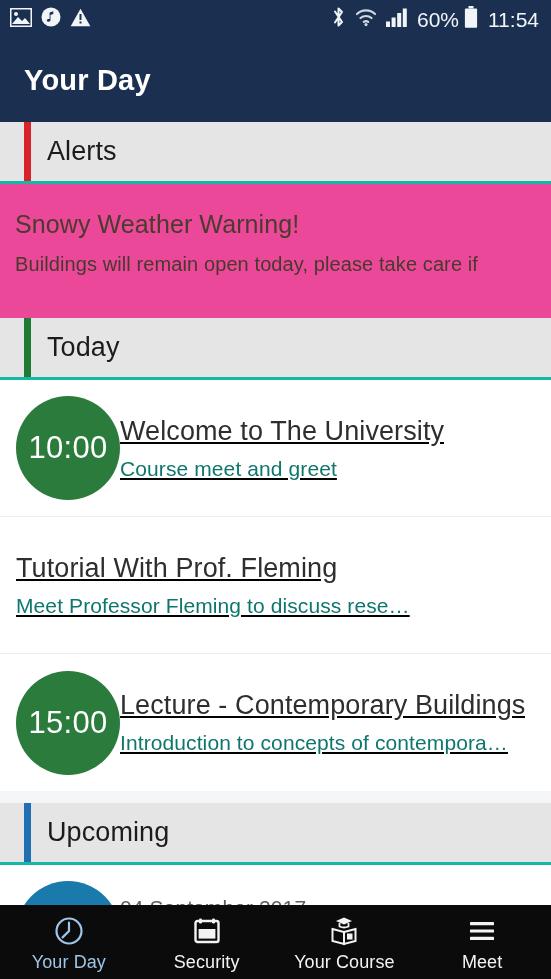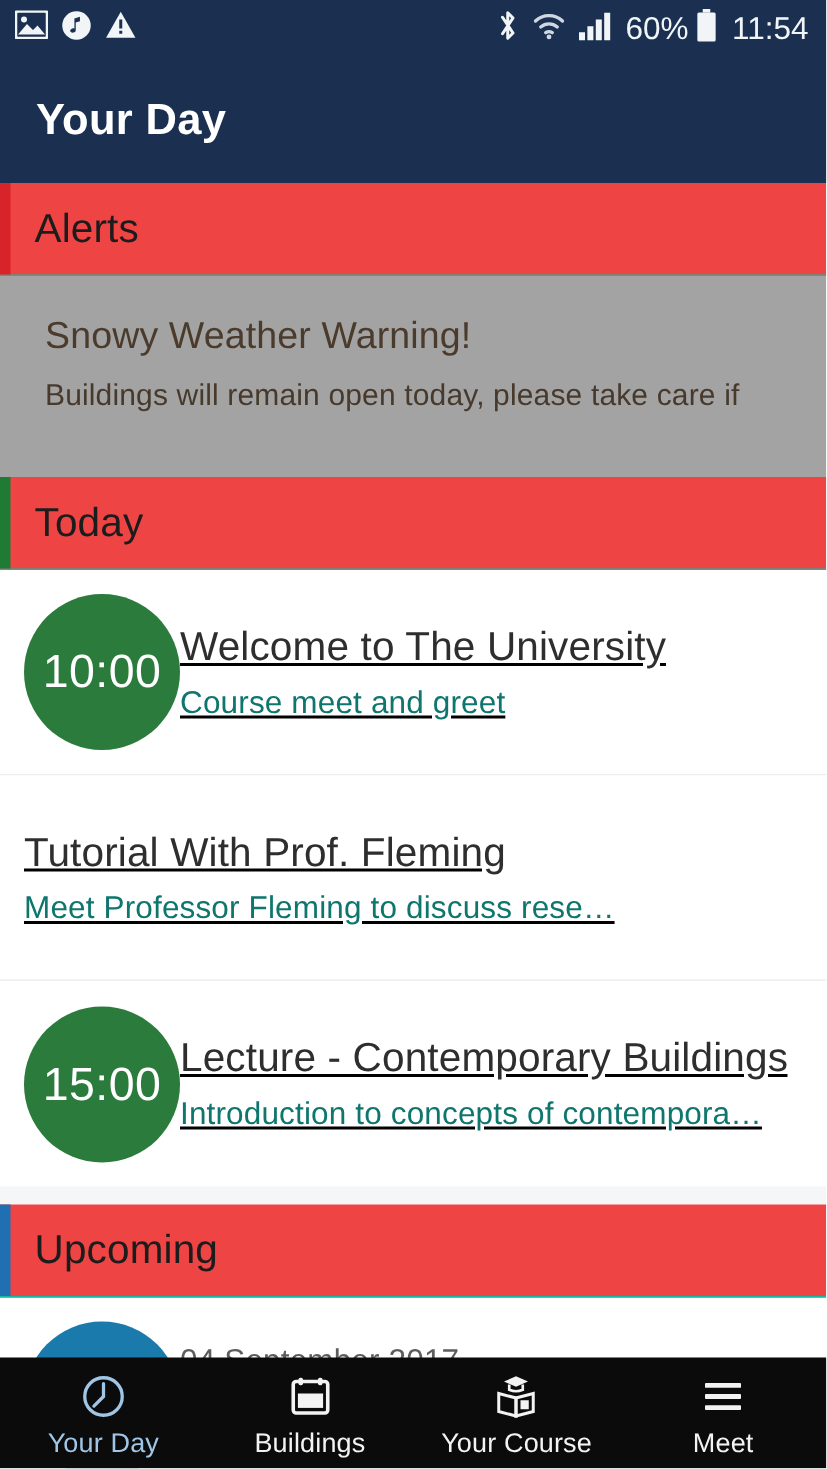--- a/index.html
+++ b/index.html
@@ -69,45 +69,46 @@
     right: 0;
     bottom: 0;
     background: #ffffff;
     overflow: hidden;
   }
 
   
   .section-header {
     position: relative;
     height: 62px;
-    background: #ef4444;
-    display: flex;
-    align-items: center;
-    border-bottom: 1px solid #14b8a6;
-    box-sizing: border-box;
+    background: #e5e5e5;
+    display: flex;
+    align-items: center;
+    border-bottom: 3px solid #14b8a6;
+    box-sizing: border-box;
+    padding-left: 24px;
   }
   .section-bar {
     width: 7px;
     align-self: stretch;
     flex: 0 0 7px;
   }
   .section-bar.red   { background: #d8232a; }
   .section-bar.green { background: #1f7a34; }
   .section-bar.blue  { background: #1f6fb2; }
   .section-title {
     font-size: 27px;
     color: #1c1c1c;
     padding-left: 16px;
     letter-spacing: 0.1px;
   }
 
   
   .alert-card {
-    background: #a3a3a3;
-    padding: 26px 22px 30px 30px;
+    background: #ec4899;
+    padding: 26px 22px 30px 15px;
     box-sizing: border-box;
     min-height: 134px;
   }
   .alert-title {
     font-size: 25px;
     color: #4a3b2c;
     margin-bottom: 14px;
     letter-spacing: 0.1px;
   }
   .alert-body {
@@ -342,21 +343,21 @@
 
     <div class="nav-item">
       <div class="nav-icon">
         <svg width="30" height="30" viewBox="0 0 30 30">
           <rect x="7" y="2.5" width="3" height="5" rx="1.2" fill="#f3f3f3"></rect>
           <rect x="20" y="2.5" width="3" height="5" rx="1.2" fill="#f3f3f3"></rect>
           <rect x="3.5" y="5" width="23" height="21" rx="2" fill="none" stroke="#f3f3f3" stroke-width="2.4"></rect>
           <rect x="6.6" y="13" width="16.8" height="9.6" fill="#f3f3f3"></rect>
         </svg>
       </div>
-      <div class="nav-label">Buildings</div>
+      <div class="nav-label">Security</div>
     </div>
 
     <div class="nav-item">
       <div class="nav-icon">
         <svg width="30" height="30" viewBox="0 0 30 30">
           <path d="M15 1.5 L23 5 L15 8.5 L7 5 Z" fill="#f3f3f3"></path>
           <path d="M10.5 7 L10.5 10.5 Q15 12.5 19.5 10.5 L19.5 7" fill="none" stroke="#f3f3f3" stroke-width="1.8"></path>
           <path d="M3.5 13 L15 16 L15 28 L3.5 25 Z" fill="none" stroke="#f3f3f3" stroke-width="2"></path>
           <path d="M26.5 13 L15 16 L15 28 L26.5 25 Z" fill="none" stroke="#f3f3f3" stroke-width="2"></path>
           <rect x="18" y="17.5" width="5.5" height="6" fill="#f3f3f3"></rect>

